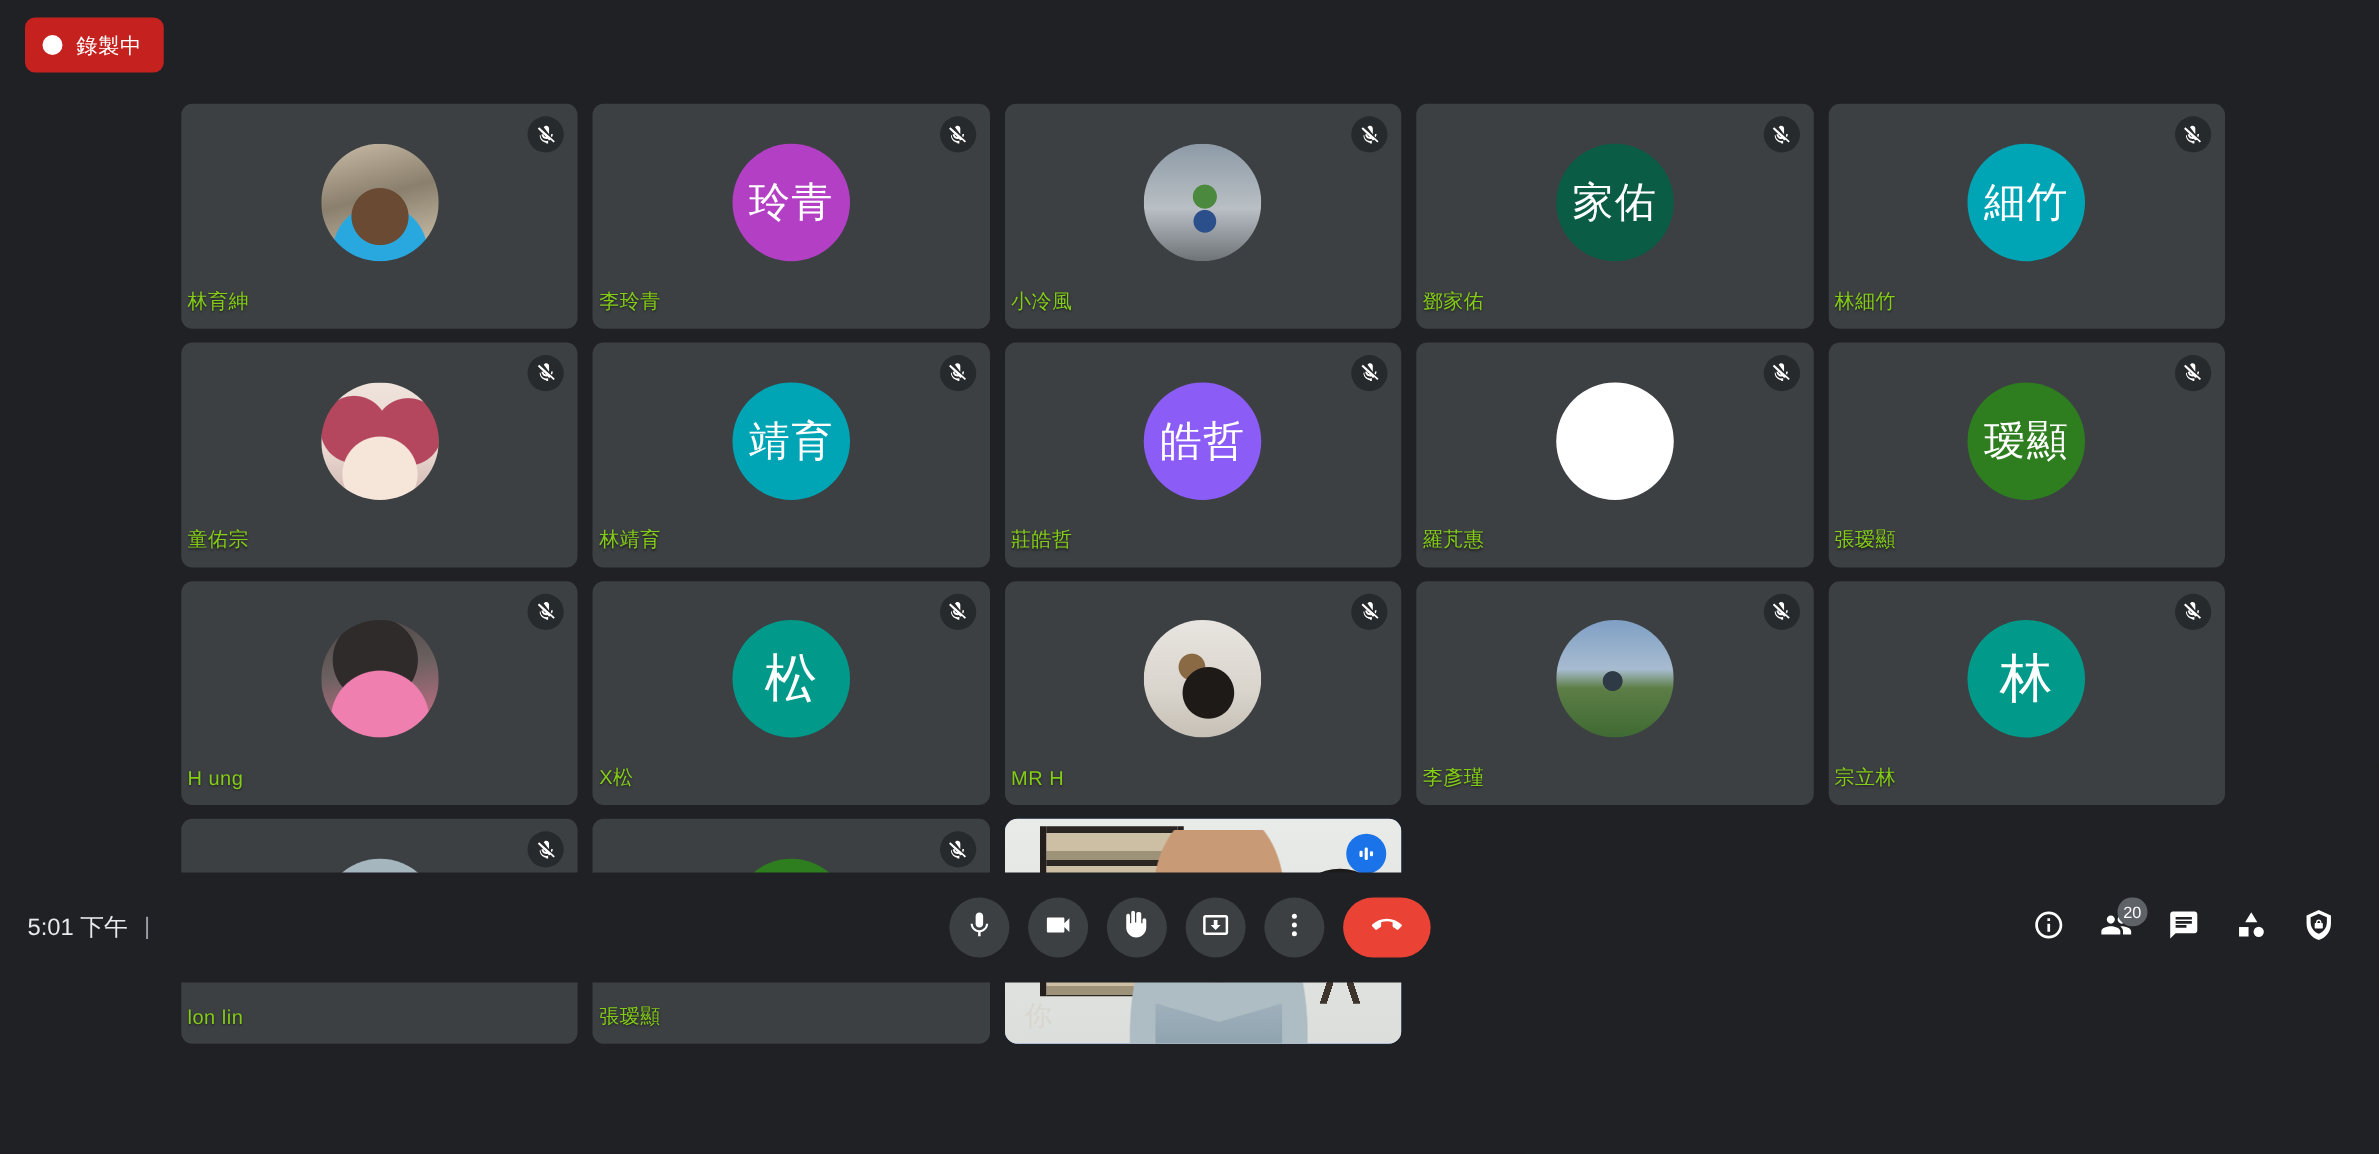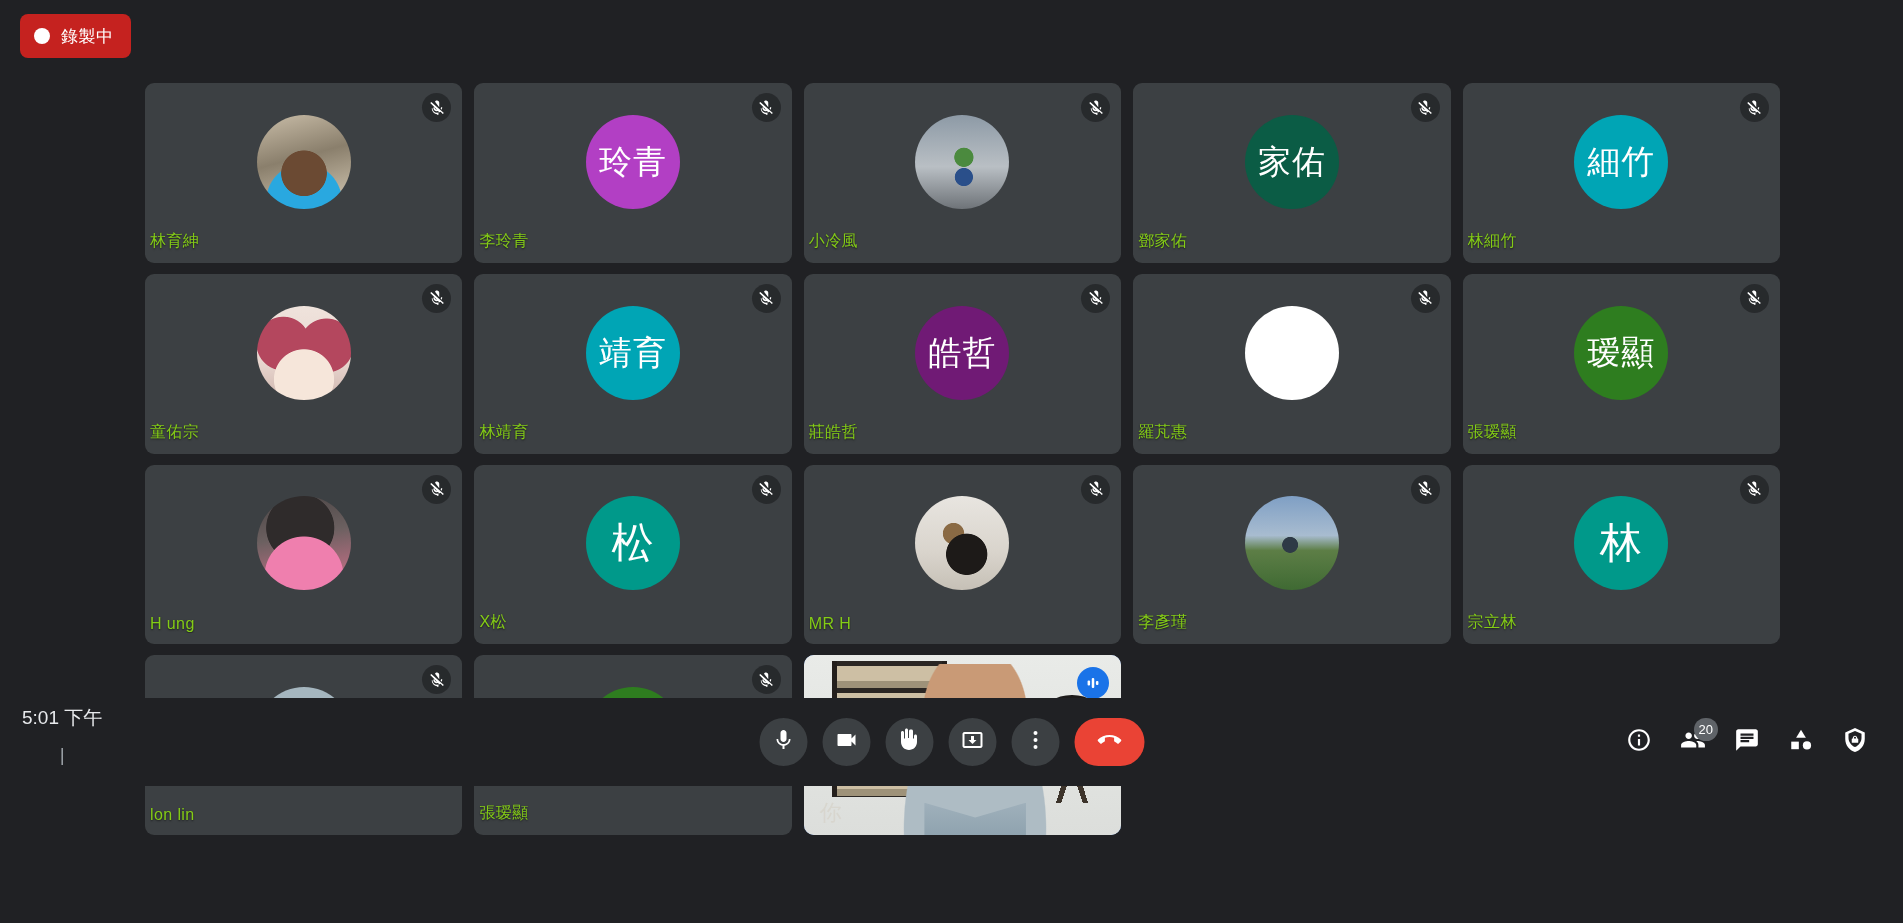--- a/index.html
+++ b/index.html
@@ -115,21 +115,20 @@
   .selfvid .cjk { position: absolute; left: 5%; bottom: 4%; color: #d7d4cc; font-size: 22px; opacity: .85; }
   .selfvid .pin { position: absolute; left: 4%; top: 40%; width: 13px; height: 13px;
       border: 1px solid rgba(255,255,255,.8); border-radius: 2px; }
 
   
   .bottombar { position: absolute; left: 0; bottom: 0; width: 1903px; height: 88px; background: #202124; }
   .clock {
     position: absolute; left: 22px; top: 50%; transform: translateY(-50%);
     color: #e8eaed; font-size: 19px; display: flex; align-items: center; gap: 13px;
     white-space: nowrap;
-    flex-direction: column;
   }
   .clock .sep { color: #9aa0a6; }
   .clock .meet-code { color: #3a3c3f; }
 
   .center-ctrls {
     position: absolute; left: 50%; top: 50%; transform: translate(-50%,-50%);
     display: flex; align-items: center; gap: 15px;
   }
   .cbtn {
     width: 48px; height: 48px; border-radius: 50%; background: #3c4043;
@@ -216,21 +215,21 @@
       <div class="tile">
         <div class="avatar initials" style="background:#00a5b5;color:#ffffff">靖育</div>
         <div class="mute-chip">
           <svg width="18" height="18" viewBox="0 0 24 24" fill="#fff">
             <path d="M19 11h-1.7c0 .74-.16 1.43-.43 2.05l1.23 1.23c.56-.98.9-2.09.9-3.28zM15 11.16V5c0-1.66-1.34-3-3-3-1.17 0-2.18.68-2.66 1.67L15 11.16zM4.41 3.86L3 5.27l6 6V11.2l3 3c-1.66 0-3-1.34-3-3H7c0 2.76 2.24 5 5 5 .45 0 .88-.07 1.3-.18l1.68 1.68c-.92.4-1.93.63-2.98.63-3.31 0-6-2.69-6-6H5c0 4.07 3.06 7.43 7 7.93V21h2v-3.05c.97-.12 1.89-.42 2.72-.86l3.01 3.01 1.41-1.41L4.41 3.86z"></path>
           </svg>
         </div>
         <div class="tile-name">林靖育</div>
       </div>
       <div class="tile">
-        <div class="avatar initials" style="background:#701a75;color:#ffffff">皓哲</div>
+        <div class="avatar initials" style="background:#8b5cf6;color:#ffffff">皓哲</div>
         <div class="mute-chip">
           <svg width="18" height="18" viewBox="0 0 24 24" fill="#fff">
             <path d="M19 11h-1.7c0 .74-.16 1.43-.43 2.05l1.23 1.23c.56-.98.9-2.09.9-3.28zM15 11.16V5c0-1.66-1.34-3-3-3-1.17 0-2.18.68-2.66 1.67L15 11.16zM4.41 3.86L3 5.27l6 6V11.2l3 3c-1.66 0-3-1.34-3-3H7c0 2.76 2.24 5 5 5 .45 0 .88-.07 1.3-.18l1.68 1.68c-.92.4-1.93.63-2.98.63-3.31 0-6-2.69-6-6H5c0 4.07 3.06 7.43 7 7.93V21h2v-3.05c.97-.12 1.89-.42 2.72-.86l3.01 3.01 1.41-1.41L4.41 3.86z"></path>
           </svg>
         </div>
         <div class="tile-name">莊皓哲</div>
       </div>
       <div class="tile">
         <div class="avatar initials single" style="background:#ffffff;color:#ffffff"></div>
         <div class="mute-chip">

